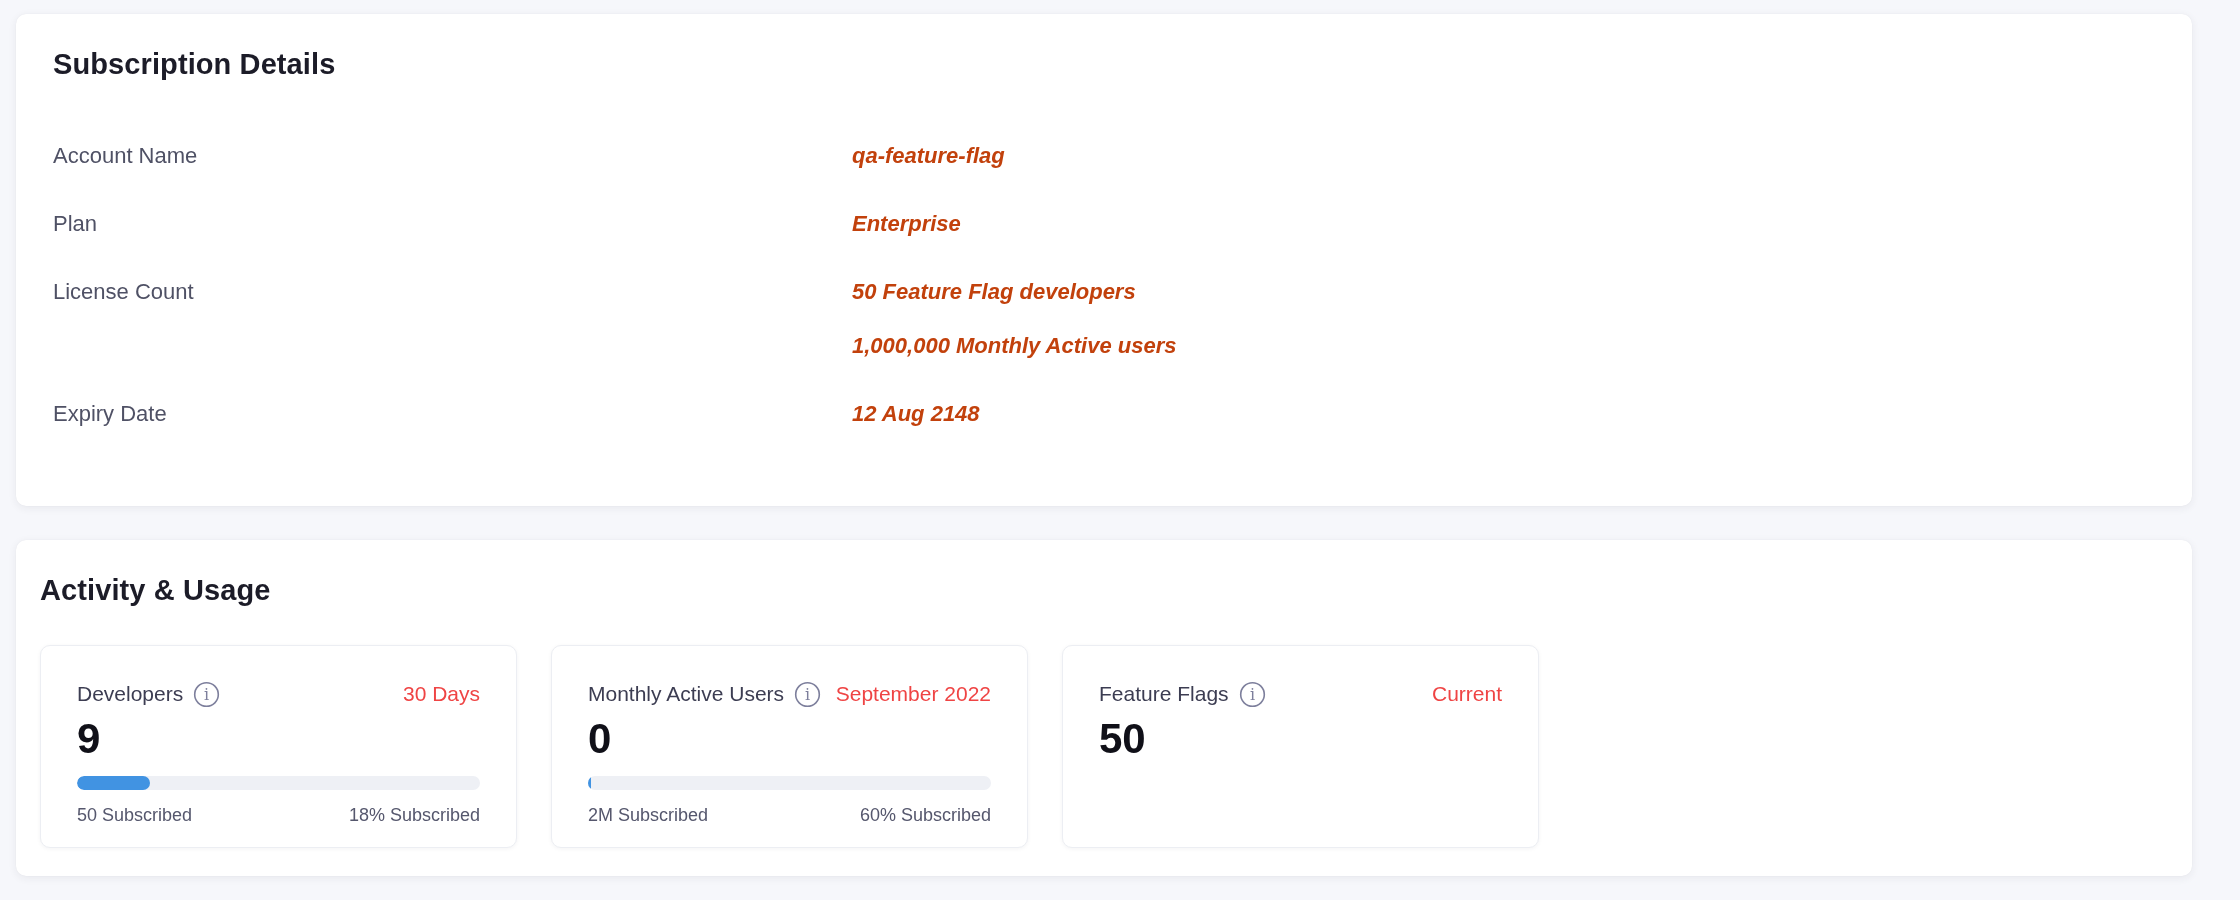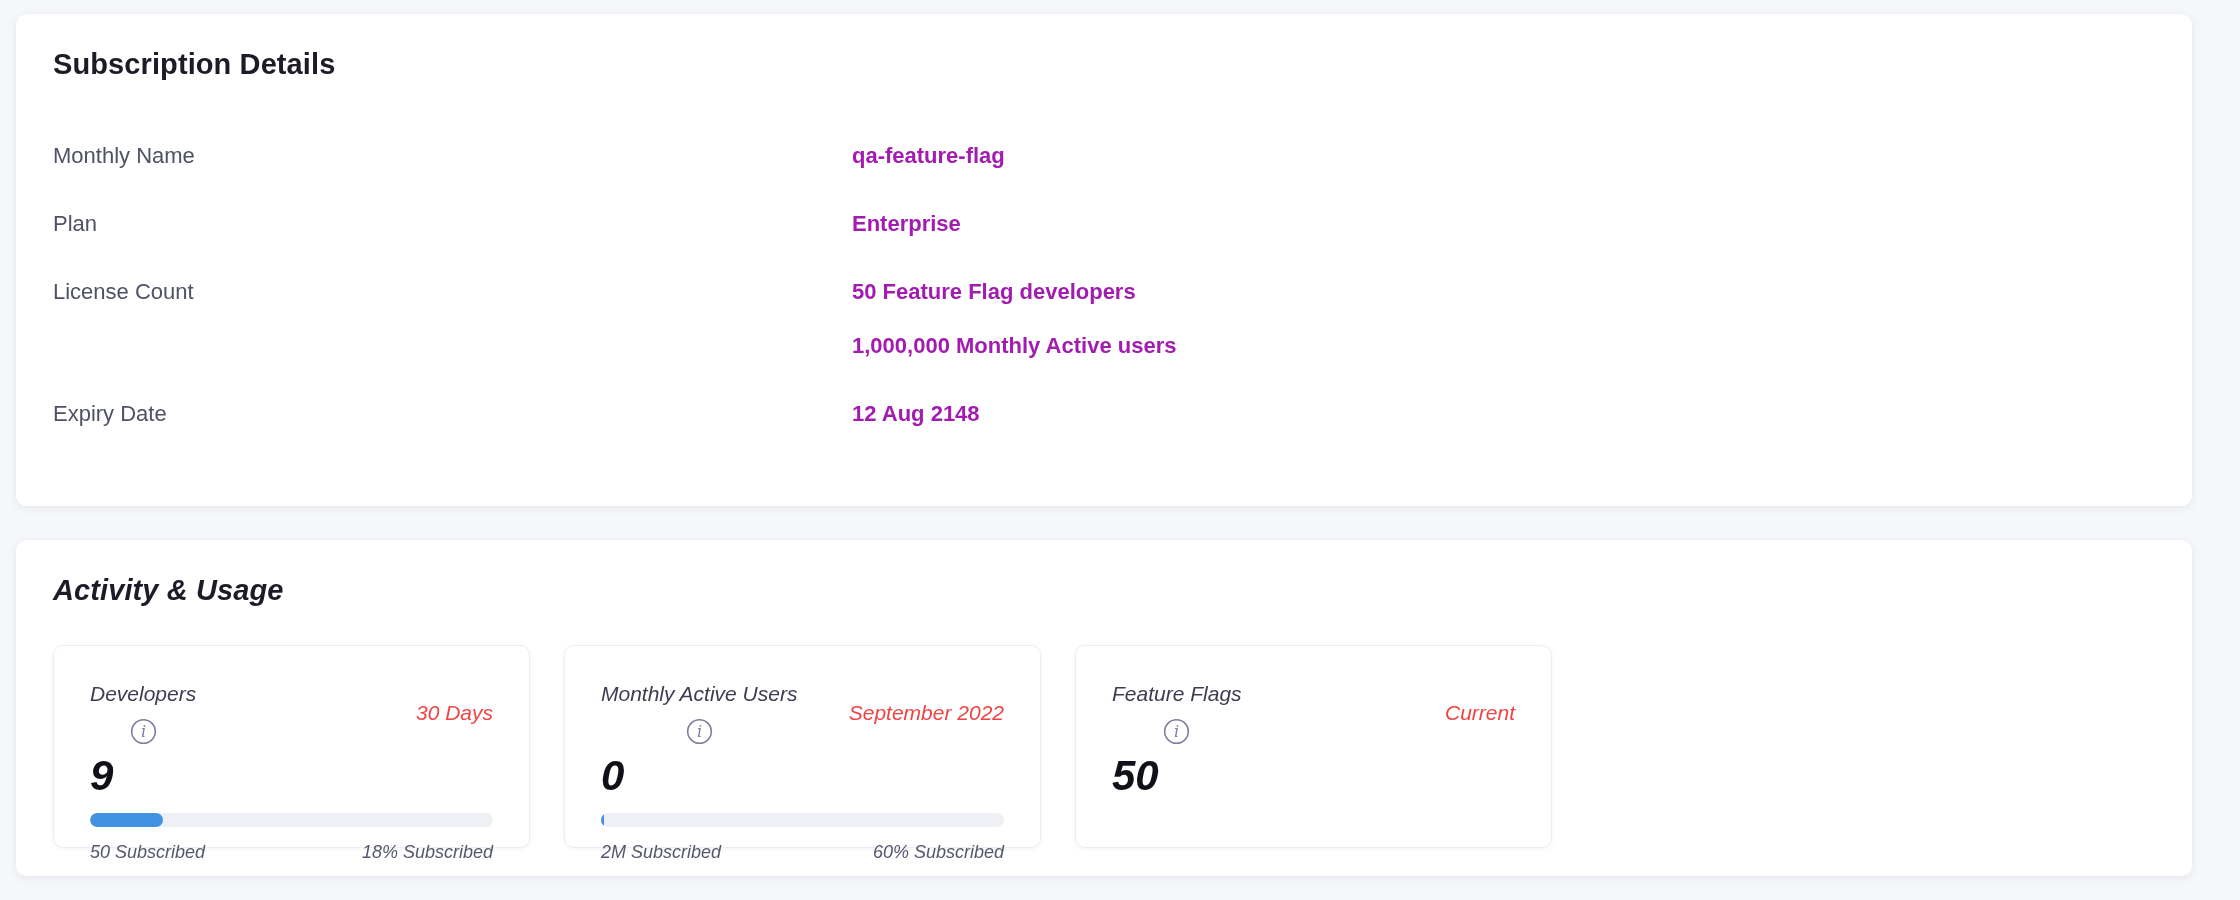--- a/index.html
+++ b/index.html
@@ -20,22 +20,21 @@
     border-radius: 10px;
     box-shadow: 0 2px 8px rgba(40,41,61,0.07), 0 0 1px rgba(40,41,61,0.08);
   }
   .card-subscription {
     height: 492px;
     padding: 30px 37px;
   }
   .card-usage {
     height: 336px;
     margin-top: 34px;
-    padding: 30px 37px;
-    font-style: italic;
+    padding: 30px 24px;
   }
   .section-title {
     font-size: 29px;
     font-weight: 600;
     line-height: 40px;
     color: #1c1c28;
     letter-spacing: 0.1px;
   }
   .rows {
     margin-top: 56px;
@@ -49,21 +48,22 @@
     font-size: 22px;
     line-height: 32px;
     color: #4f5165;
     font-weight: 400;
   }
   .detail-values { display: flex; flex-direction: column; }
   .detail-value {
     font-size: 22px;
     line-height: 32px;
     font-weight: 700;
-    color: #a21caf;
+    color: #c2410c;
+    font-style: italic;
   }
   .detail-value + .detail-value { margin-top: 22px; }
 
   .metric-tiles {
     display: flex;
     gap: 34px;
     margin-top: 35px;
   }
   .metric-tile {
     width: 477px;
@@ -73,21 +73,21 @@
     border-radius: 10px;
     box-shadow: 0 1px 4px rgba(40,41,61,0.05);
     padding: 34px 36px 0;
   }
   .metric-header {
     display: flex;
     align-items: center;
     justify-content: space-between;
     line-height: 28px;
   }
-  .metric-name-wrap { display: flex; align-items: center; gap: 10px; flex-direction: column; }
+  .metric-name-wrap { display: flex; align-items: center; gap: 10px; }
   .metric-name {
     font-size: 21px;
     color: #3c3d52;
     font-weight: 400;
   }
   .info-icon {
     width: 27px; height: 27px;
     display: inline-block;
     cursor: pointer;
     flex: 0 0 auto;
@@ -128,21 +128,21 @@
 </style>
 </head>
 <body>
 
 <div class="page">
 
   <section class="card card-subscription">
     <h2 class="section-title">Subscription Details</h2>
     <div class="rows">
   <div class="detail-row">
-    <div class="detail-label">Monthly Name</div>
+    <div class="detail-label">Account Name</div>
     <div class="detail-values">
             <div class="detail-value">qa-feature-flag</div>
           </div>
   </div>
 
   <div class="detail-row">
     <div class="detail-label">Plan</div>
     <div class="detail-values">
             <div class="detail-value">Enterprise</div>
           </div>

